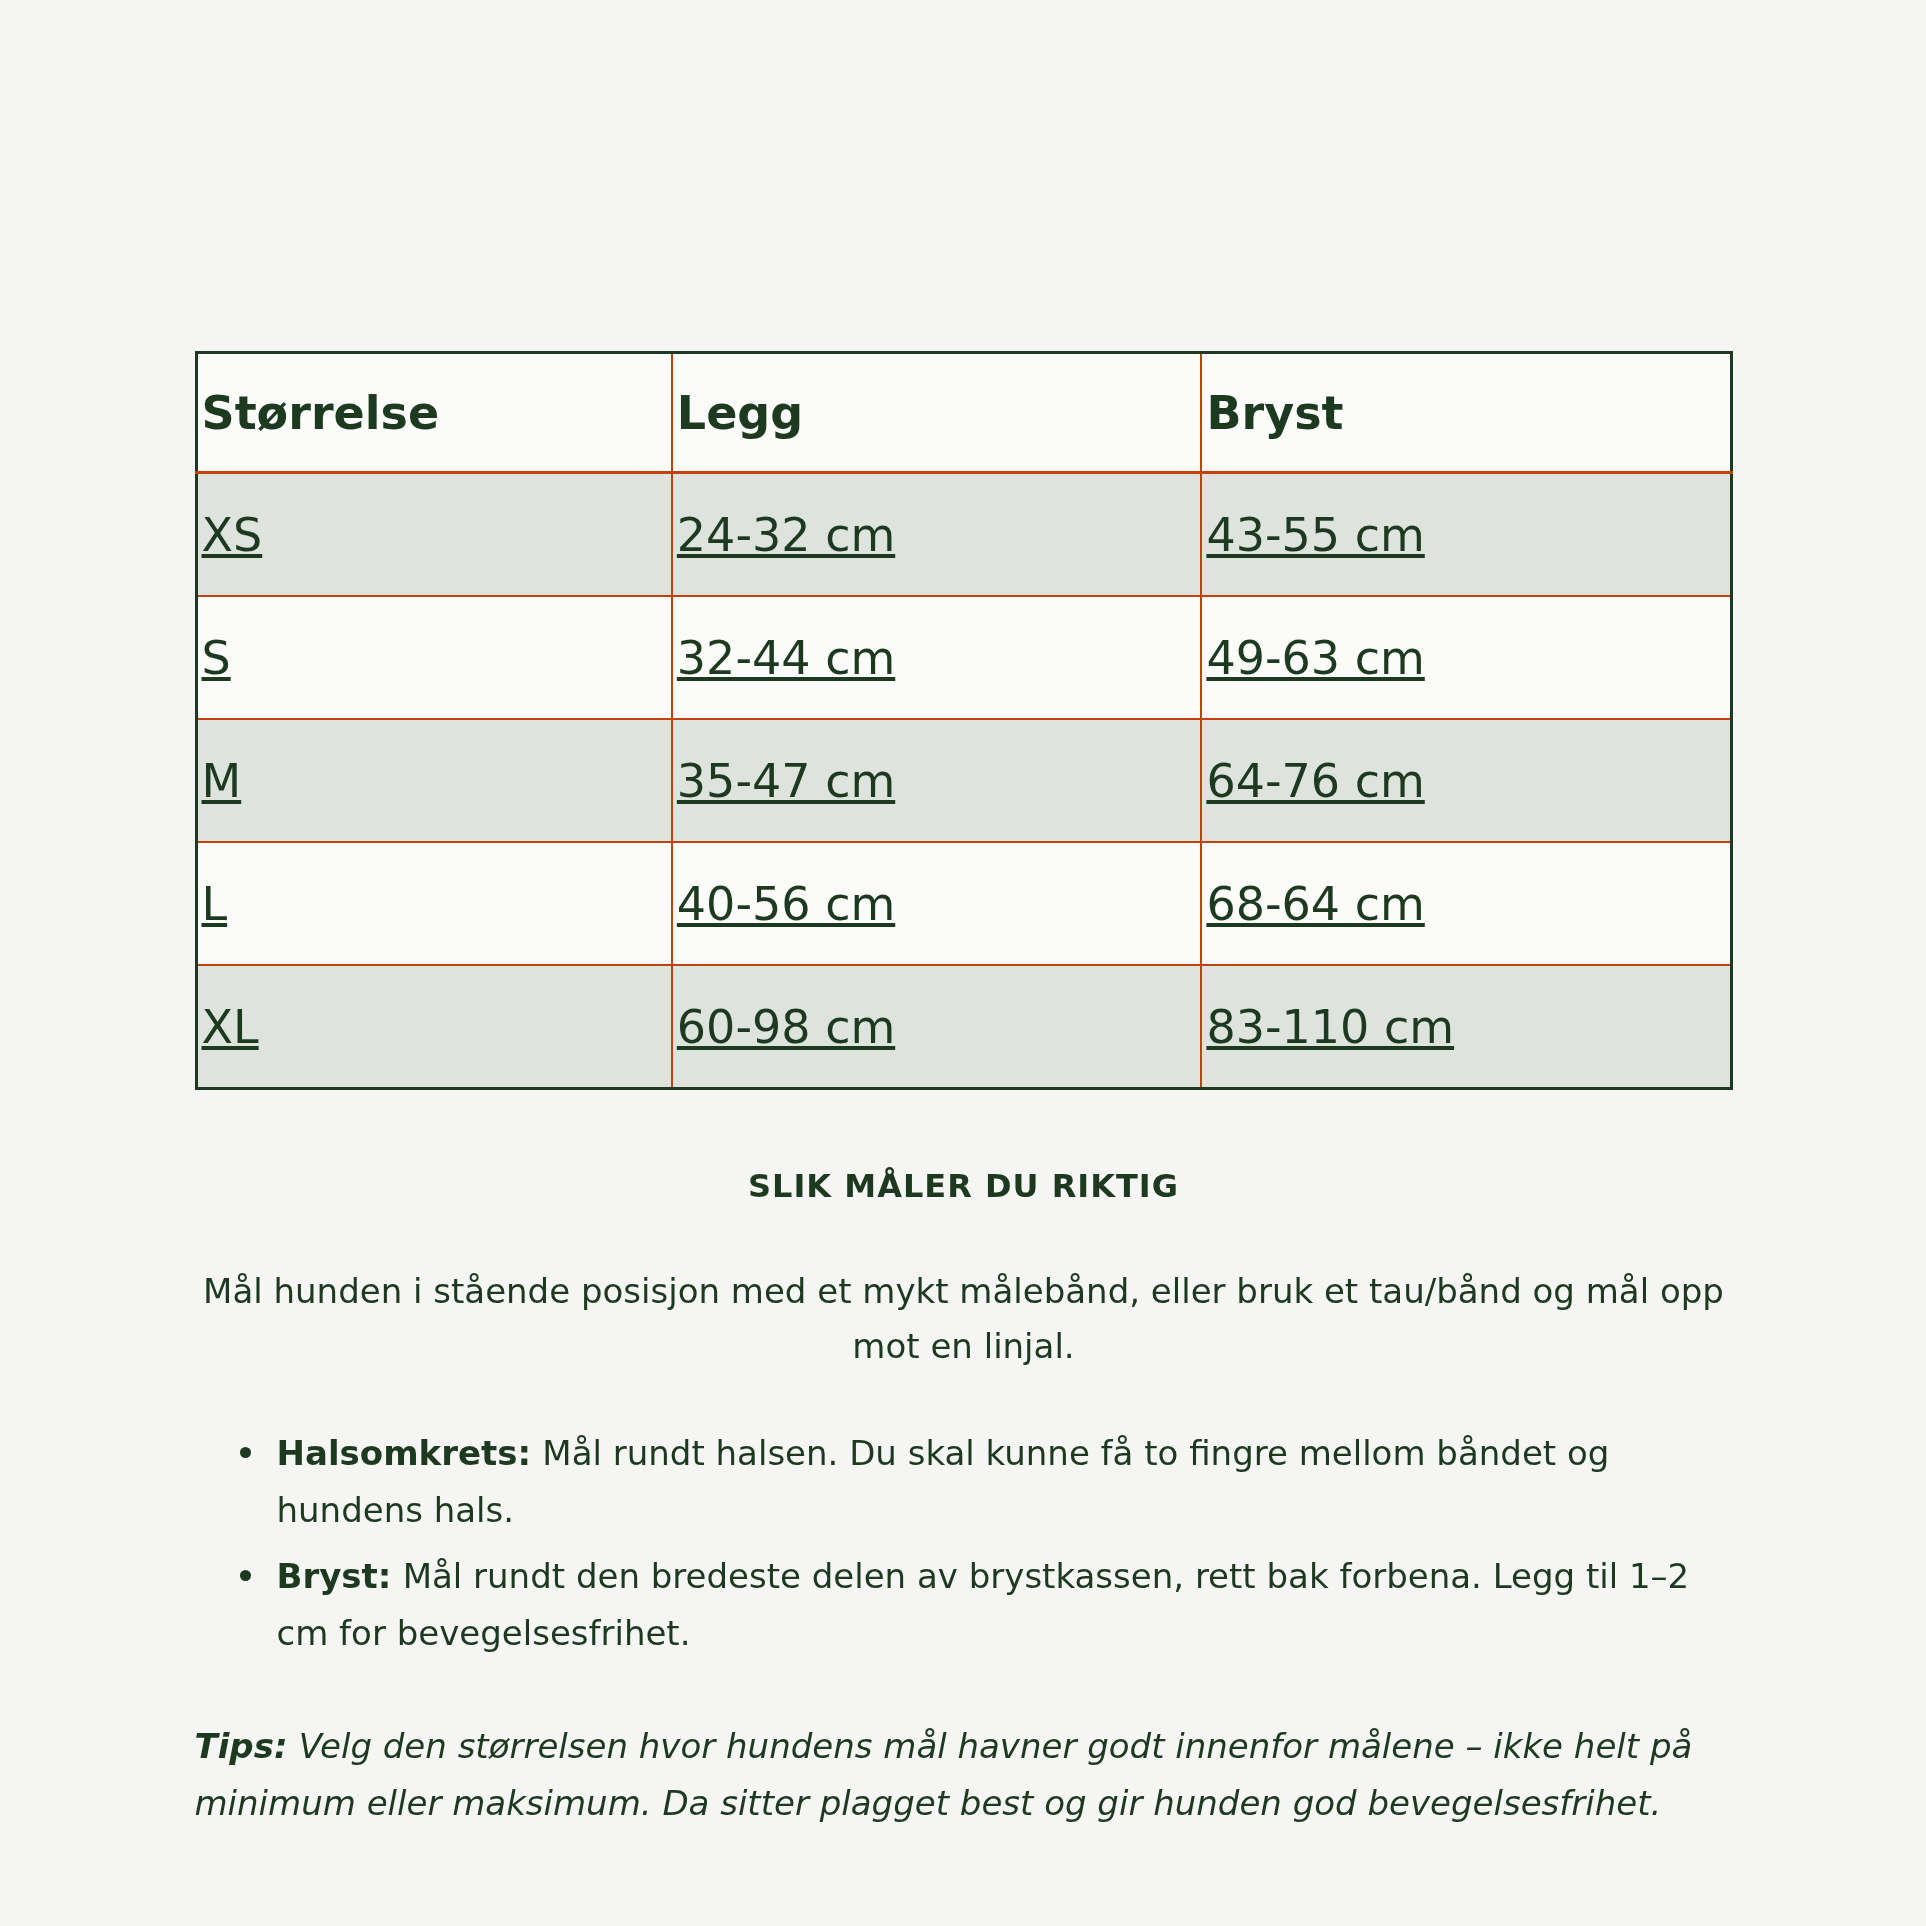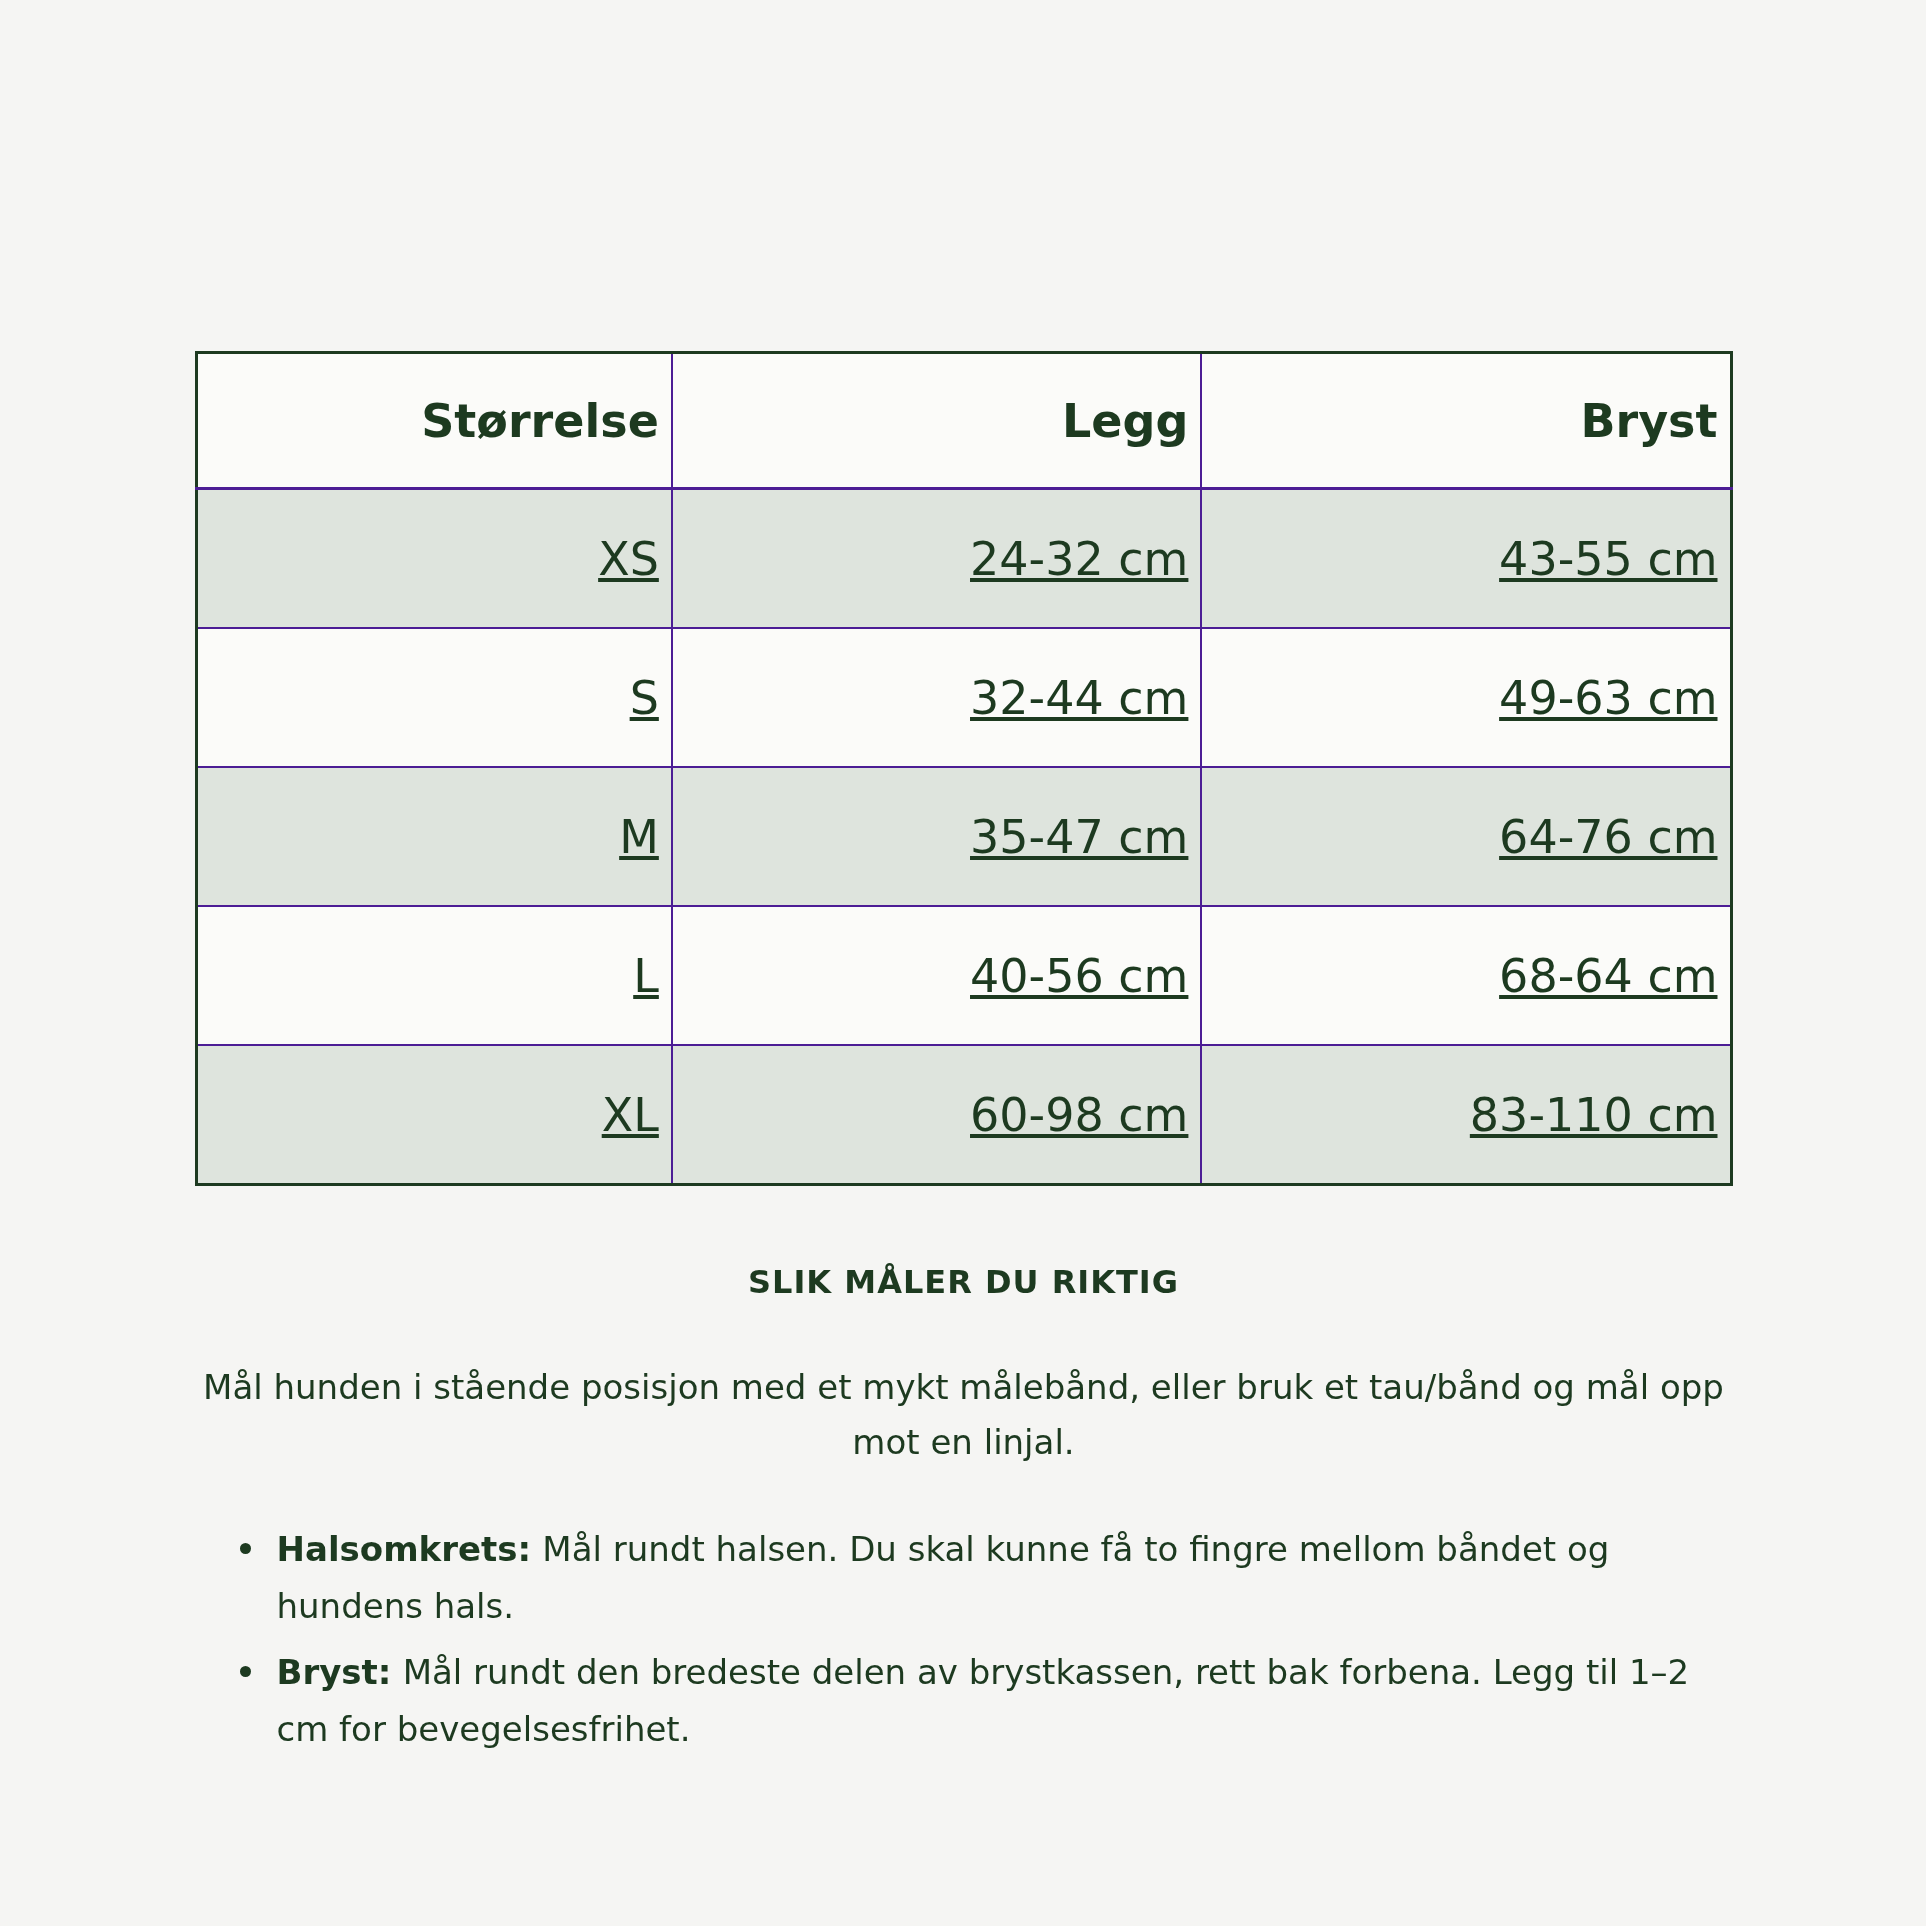--- a/index.html
+++ b/index.html
@@ -24,24 +24,24 @@
     margin-top: 351px;
     width: 100%;
     border-collapse: collapse;
     table-layout: fixed;
     border: 3px solid #1d3a20;
   }
   .size-table col.c1 { width: 31%; }
   .size-table col.c2 { width: 34.5%; }
   .size-table col.c3 { width: 34.5%; }
   .size-table th, .size-table td {
-    border: 2px solid #4c1d95;
-    text-align: right;
+    border: 2px solid #c2410c;
+    text-align: left;
     vertical-align: middle;
-    padding: 12px;
+    padding: 4px;
   }
   .size-table th {
     height: 109px;
     font-size: 46px;
     font-weight: bold;
     background: #fbfbf9;
     border-bottom-width: 3px;
   }
   .size-table td {
     height: 113px;
@@ -153,15 +153,16 @@
     <li>
       <span class="bullet-dot"></span>
       <span><span class="lbl">Halsomkrets:</span><span>Mål rundt halsen. Du skal kunne få to fingre mellom båndet og hundens hals.</span></span>
     </li>
     <li>
       <span class="bullet-dot"></span>
       <span><span class="lbl">Bryst:</span><span>Mål rundt den bredeste delen av brystkassen, rett bak forbena. Legg til 1–2 cm for bevegelsesfrihet.</span></span>
     </li>
   </ul>
 
+  <p class="guide-tip"><span class="lbl">Tips:</span><span>Velg den størrelsen hvor hundens mål havner godt innenfor målene – ikke helt på minimum eller maksimum. Da sitter plagget best og gir hunden god bevegelsesfrihet.</span></p>
 
 </div>
 
 
 </body></html>

